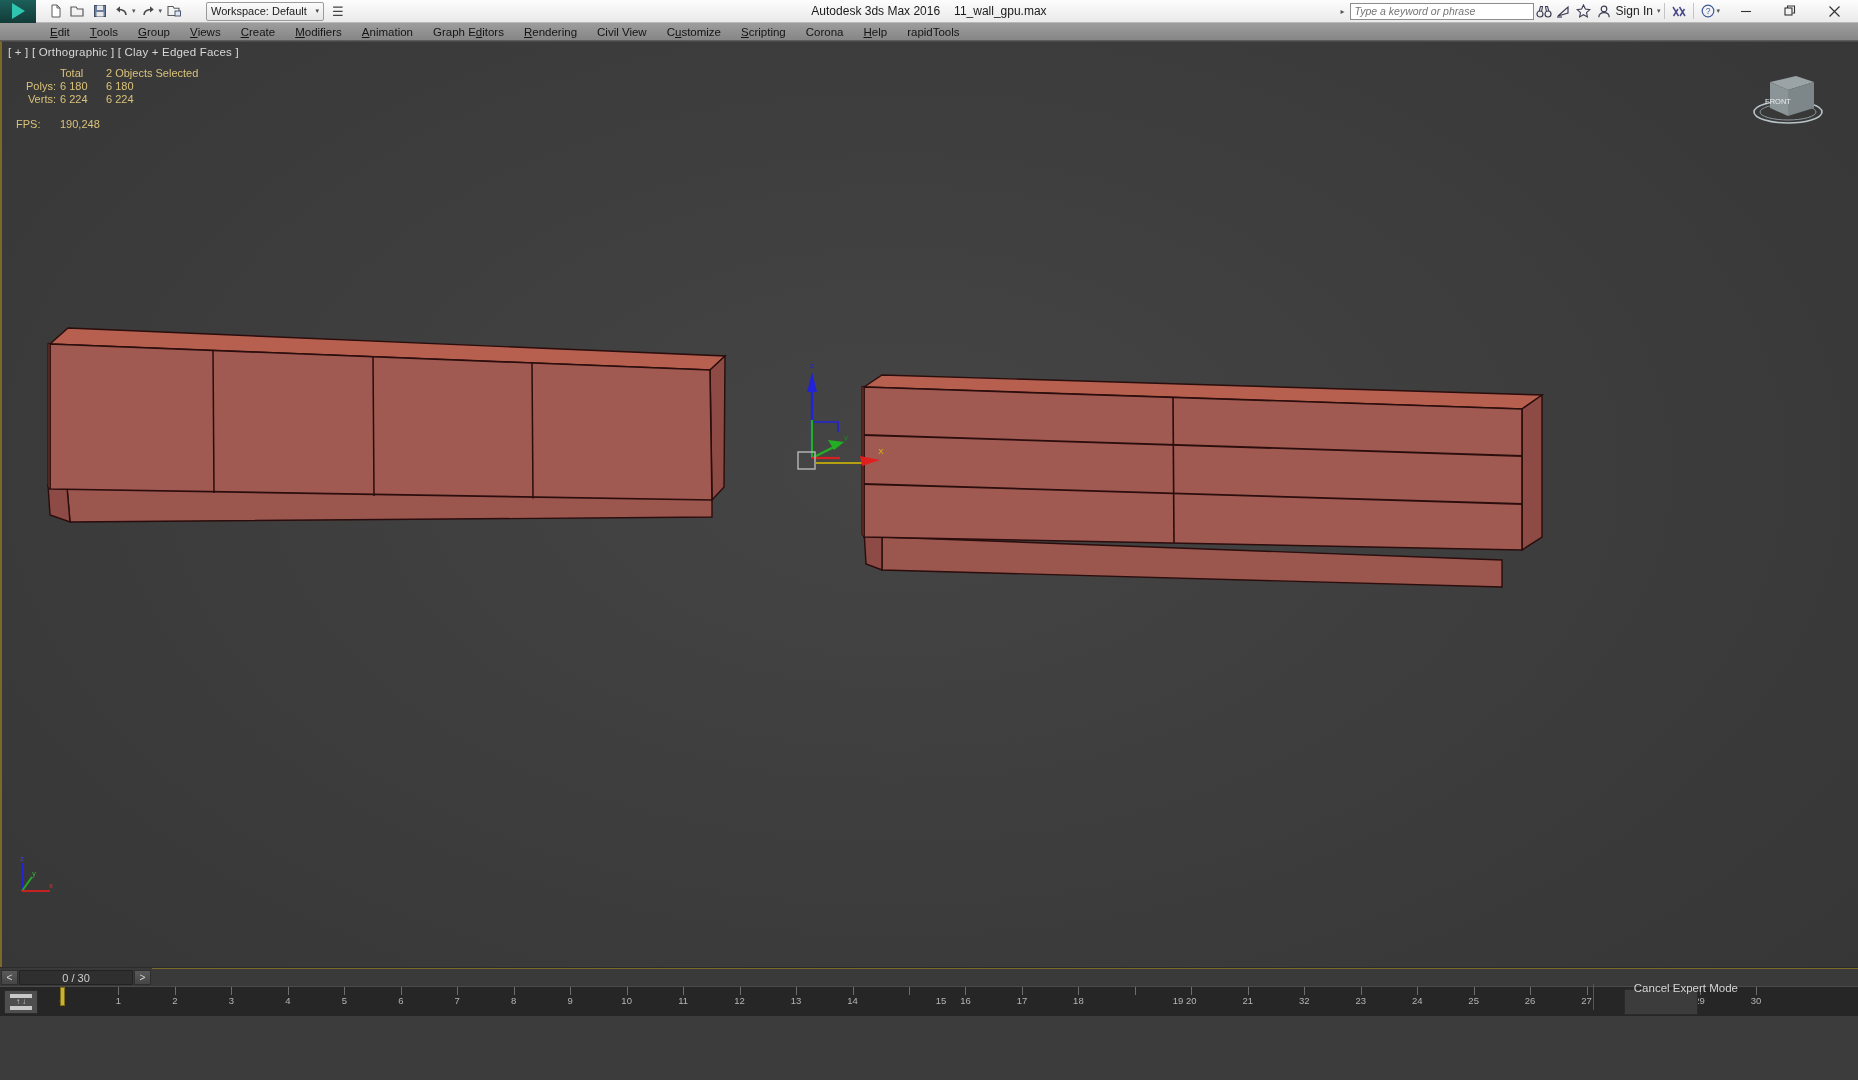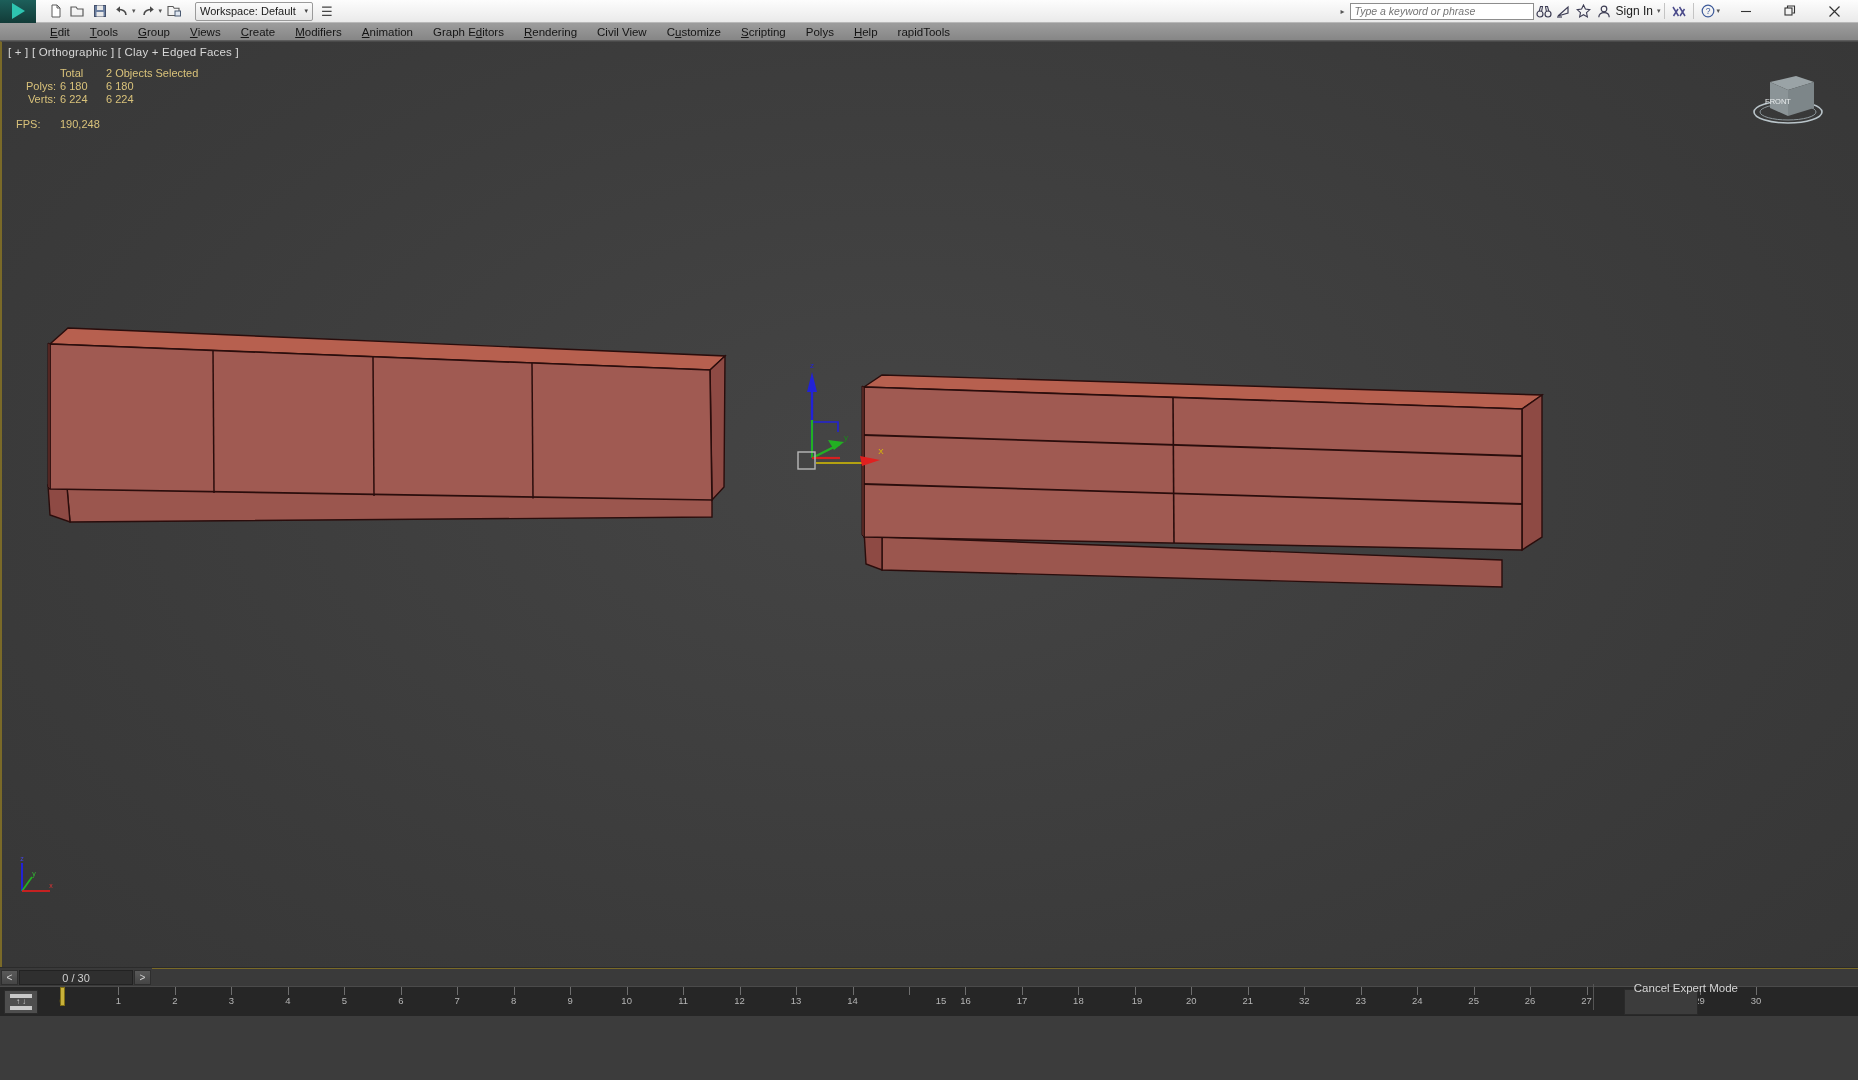--- a/index.html
+++ b/index.html
@@ -29,21 +29,21 @@
     border-left: 13px solid #2ec4b0;
   }
   .tb-btns { display: flex; align-items: center; gap: 3px; padding-left: 10px; }
   .tb-btn {
     width: 19px; height: 19px; display: flex; align-items: center; justify-content: center;
     color: #4a4a4a; font-size: 13px; line-height: 1;
   }
   .tb-sep { width: 1px; height: 16px; background: #c4c4c4; margin: 0 4px; }
   .tb-caret { font-size: 7px; color: #555; margin-left: -2px; }
   .wsbox {
-    margin-left: 8px; height: 19px; min-width: 118px;
+    margin-left: 19px; height: 19px; min-width: 118px;
     background: linear-gradient(#fbfbfb,#e6e6e6);
     border: 1px solid #9a9a9a; border-radius: 2px;
     display: flex; align-items: center; padding: 0 4px;
     font-size: 11px; color: #1a1a1a;
   }
   .wsbox .ws-caret { margin-left: auto; font-size: 7px; color: #444; padding-left: 6px; }
   .ws-menu { margin-left: 5px; font-size: 13px; color: #444; }
   .title-text {
     position: absolute; left: 0; right: 0; text-align: center;
     font-size: 12px; color: #1a1a1a; pointer-events: none;
@@ -238,20 +238,23 @@
           </svg>
       </div>
 
       <div class="wsbox">
         <span>Workspace: Default</span>
         <span class="ws-caret">▾</span>
       </div>
       <span class="ws-menu">☰</span>
     </div>
 
+    <div class="title-text">
+      <span>Autodesk 3ds Max 2016</span><span class="fname">11_wall_gpu.max</span>
+    </div>
 
     <div class="tr-zone">
       <div class="srch-wrap">
         <span class="srch-caret">▸</span>
         <input class="srch-input" type="text" placeholder="Type a keyword or phrase" style="">
       </div>
       <div class="ic">
         <svg width="16" height="13" viewBox="0 0 16 13">
             <circle cx="4" cy="9" r="3" fill="none" stroke="#3d3d54" stroke-width="1.2"></circle>
             <circle cx="12" cy="9" r="3" fill="none" stroke="#3d3d54" stroke-width="1.2"></circle>
@@ -320,21 +323,21 @@
     <div class="menuitem"><u>G</u>roup</div>
     <div class="menuitem"><u>V</u>iews</div>
     <div class="menuitem"><u>C</u>reate</div>
     <div class="menuitem"><u>M</u>odifiers</div>
     <div class="menuitem"><u>A</u>nimation</div>
     <div class="menuitem">Graph E<u>d</u>itors</div>
     <div class="menuitem"><u>R</u>endering</div>
     <div class="menuitem">Civil View</div>
     <div class="menuitem">C<u>u</u>stomize</div>
     <div class="menuitem"><u>S</u>cripting</div>
-    <div class="menuitem">Polys</div>
+    <div class="menuitem">Corona</div>
     <div class="menuitem"><u>H</u>elp</div>
     <div class="menuitem">rapidTools</div>
   </div>
 
   <div class="viewport">
     <div class="vp-grad"></div>
 
     <div class="vp-label">[ + ] [ Orthographic ] [ Clay + Edged Faces ]</div>
 
     <div class="stats">
@@ -488,21 +491,21 @@
         <div class="ticklbl" style="left: 808.533px;">14</div>
         <div class="tick" style="left: 865px;"></div>
         <div class="ticklbl" style="left: 865px; margin-left: 32px;">15</div>
         <div class="tick" style="left: 921.467px;"></div>
         <div class="ticklbl" style="left: 921.467px;">16</div>
         <div class="tick" style="left: 977.933px;"></div>
         <div class="ticklbl" style="left: 977.933px;">17</div>
         <div class="tick" style="left: 1034.4px;"></div>
         <div class="ticklbl" style="left: 1034.4px;">18</div>
         <div class="tick" style="left: 1090.87px;"></div>
-        <div class="ticklbl" style="left: 1093px;">19</div>
+        <div class="ticklbl" style="left: 1134px;">19</div>
         <div class="tick" style="left: 1147.33px;"></div>
         <div class="ticklbl" style="left: 1147.33px;">20</div>
         <div class="tick" style="left: 1203.8px;"></div>
         <div class="ticklbl" style="left: 1203.8px;">21</div>
         <div class="tick" style="left: 1260.27px;"></div>
         <div class="ticklbl" style="left: 1260.27px;">32</div>
         <div class="tick" style="left: 1316.73px;"></div>
         <div class="ticklbl" style="left: 1316.73px;">23</div>
         <div class="tick" style="left: 1373.2px;"></div>
         <div class="ticklbl" style="left: 1373.2px;">24</div>

